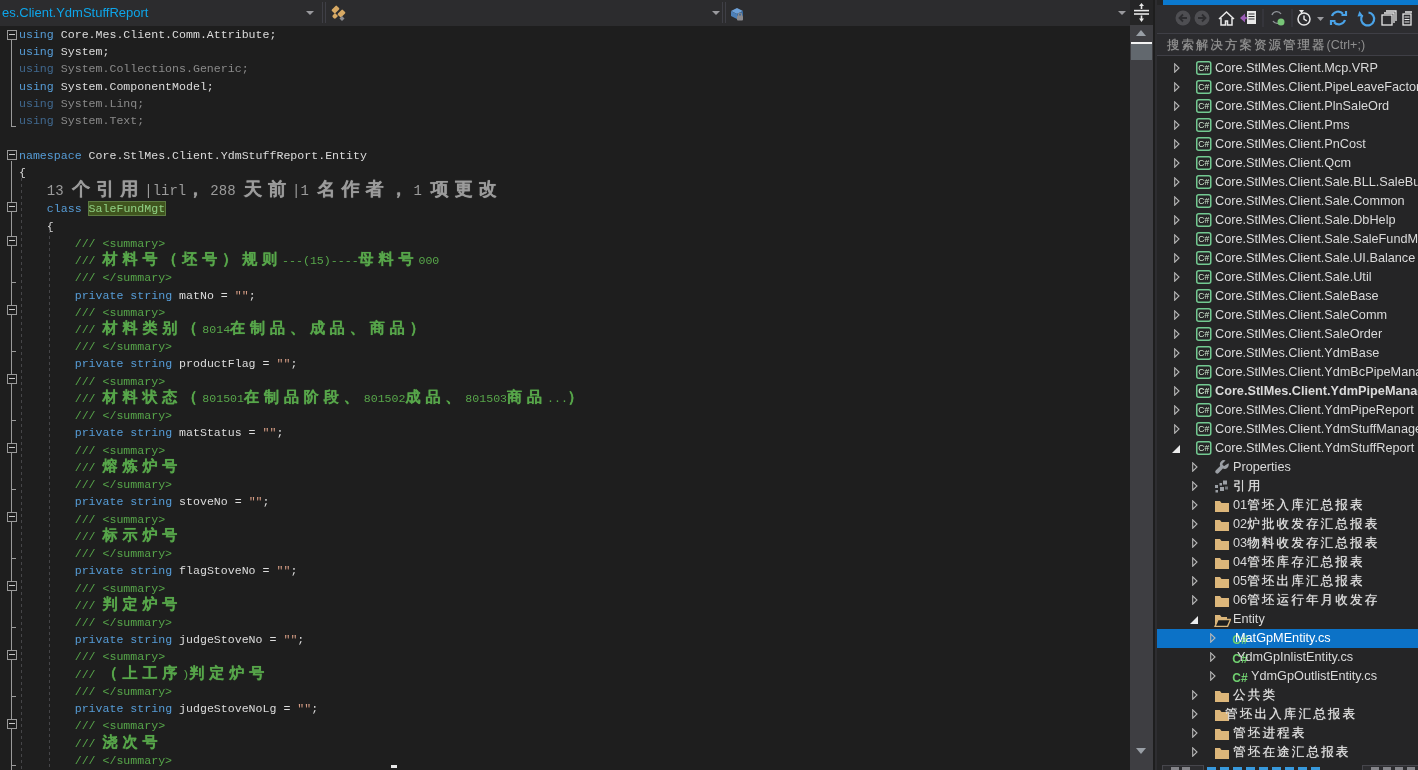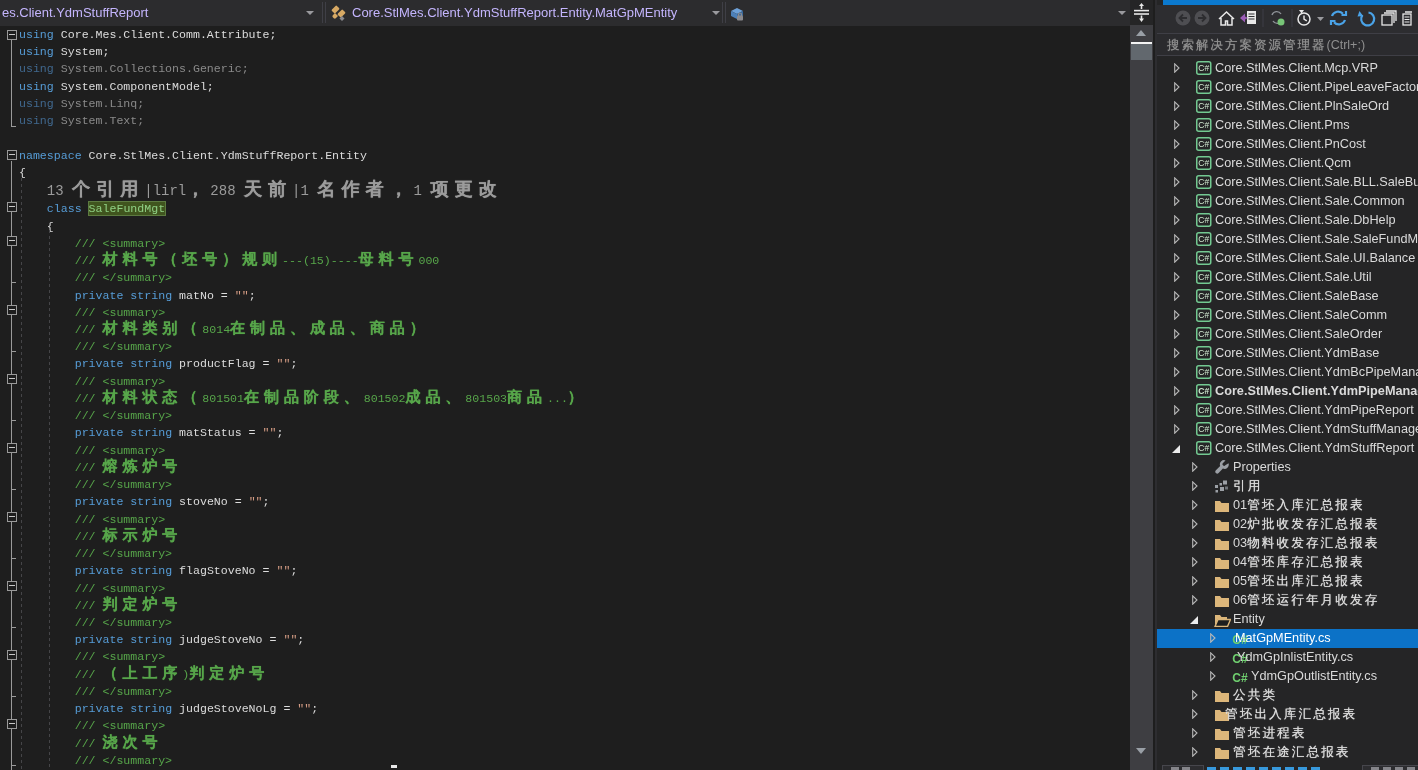--- a/index.html
+++ b/index.html
@@ -1,19 +1,19 @@
 <!DOCTYPE html>
 <html><head><meta charset="utf-8"><style>
 *{margin:0;padding:0;box-sizing:border-box}
 html,body{width:1418px;height:770px;overflow:hidden;background:#1e1e1e;font-family:"Liberation Sans",sans-serif}
 #root{position:relative;width:1418px;height:770px}
 .abs{position:absolute}
 
 #nav{position:absolute;left:0;top:0;width:1130px;height:26px;background:#2c2c2e;border-bottom:1px solid #2c2c2e}
-#nav .combo{position:absolute;top:1px;height:24px;background:#2c2c2e;color:#c4b5fd;font-size:13px;line-height:24px;white-space:nowrap;overflow:hidden}
+#nav .combo{position:absolute;top:1px;height:24px;background:#2c2c2e;color:#0ea5e9;font-size:13px;line-height:24px;white-space:nowrap;overflow:hidden}
 #nav .dd{position:absolute;top:11px;width:0;height:0;border-left:4px solid transparent;border-right:4px solid transparent;border-top:4px solid #9a9a9e}
 #nav .sep{position:absolute;top:2px;width:1px;height:21px;background:#3f3f46}
 
 #code{position:absolute;left:19px;top:26px;font-family:"Liberation Mono",monospace;font-size:11.6px;line-height:17.24px;white-space:pre;color:#dcdcdc}
 .k{color:#569cd6}.dk{color:#40688e}.di{color:#8a8a8a}.c{color:#57a64a}.s{color:#d69d85}.cl{color:#9b9b9b;font-size:14px}
 .cj{font-style:normal;font-size:130%;letter-spacing:0.323em;line-height:100%;font-weight:bold;text-shadow:0 0 0.8px currentColor}
 .hl{background:#40551e;color:#8fd084;outline:1px solid #5c7a40}
 
 .obox{position:absolute;left:7px;width:10px;height:10px;background:#1e1e1e;border:1px solid #9a9a9a}
 .obox:after{content:"";position:absolute;left:1px;right:1px;top:3px;height:1px;background:#c8c8c8}
@@ -45,21 +45,20 @@
  <div class="sep" style="left:322px"></div>
       <div class="sep" style="left:325px"></div>
  <svg class="abs" style="left:331px;top:5px" width="17" height="17" viewBox="0 0 17 17">
 <g fill="#d7a964">
           <rect x="1" y="2" width="7" height="5" transform="rotate(-45 4.5 4.5)" rx="1"></rect>
 <rect x="7" y="6" width="7" height="5" transform="rotate(-45 10.5 8.5)" rx="1"></rect>
 <path d="M4 8 l3 3 -2.2 2.2 a1.5 1.5 0 0 1 -2 0 l-1 -1 a1.5 1.5 0 0 1 0 -2 z"></path>
         </g>
 <path d="M11 11 l2.5 2.5 L11 16 8.5 13.5 z" fill="#8a8a8e"></path>
       </svg>
- <div class="combo" style="left:352px;width:352px">Core.StlMes.Client.YdmStuffReport.Entity.MatGpMEntity</div>
  <div class="dd" style="left:712px"></div>
  <div class="sep" style="left:722px"></div>
       <div class="sep" style="left:725px"></div>
  <svg class="abs" style="left:729px;top:5px" width="17" height="17" viewBox="0 0 17 17">
 <path d="M2 6 l6-3 6 3 -6 3 z" fill="#6ea1d8"></path>
         <path d="M2 6 v5 l6 3 v-5 z" fill="#4d80b8"></path>
 <path d="M14 6 v5 l-6 3 v-5 z" fill="#3a699c"></path>
 <g>
           <rect x="8" y="10.5" width="6" height="5" rx="1" fill="#8a8a8e"></rect>
           <path d="M9.5 11 v-1.5 a1.5 1.5 0 0 1 3 0 V11" fill="none" stroke="#8a8a8e" stroke-width="1.2"></path>

